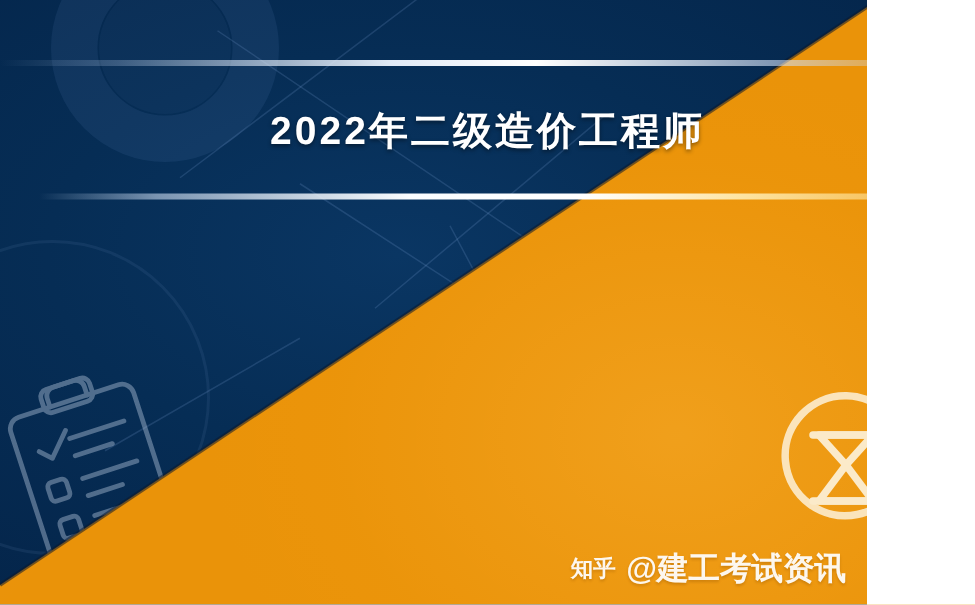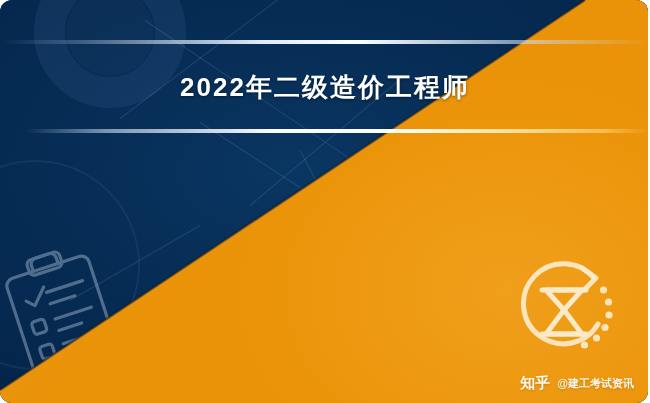--- a/index.html
+++ b/index.html
@@ -5,25 +5,24 @@
   * { margin:0; padding:0; box-sizing:border-box; }
   html, body {
     width:650px; height:403px;
     background:#ffffff;
     font-family:"Liberation Sans", sans-serif;
     overflow:hidden;
   }
 
   #banner {
     position:relative;
-    width:648px;
+    width:578px;
     height:403px;
     overflow:hidden;
     background:#404040;
-    border-radius:12px;
   }
 
   
   .layer { position:absolute; inset:0; }
 
   #navy-bg {
     background:
       radial-gradient(ellipse 520px 300px at 46% 42%, #0a3663 0%, #062d55 45%, #042449 100%);
   }
 
@@ -166,21 +165,21 @@
     gap:7px;
     color:#ffffff;
     font-size:15px;
     font-weight:bold;
     opacity:.93;
     text-shadow:0 1px 2px rgba(150,85,0,.4);
     white-space:nowrap;
     margin-top:38px;
   }
   #wm-logo { font-size:15px; font-weight:bold; }
-  #wm-handle { font-size:11px; font-weight:bold; }
+  #wm-handle { font-size:21px; font-weight:bold; }
 </style>
 </head>
 <body>
 
 <div id="banner">
 
   <div class="layer" id="navy-bg"></div>
 
   <div id="deco-ring"></div>
   <div id="deco-ring-inner"></div>

